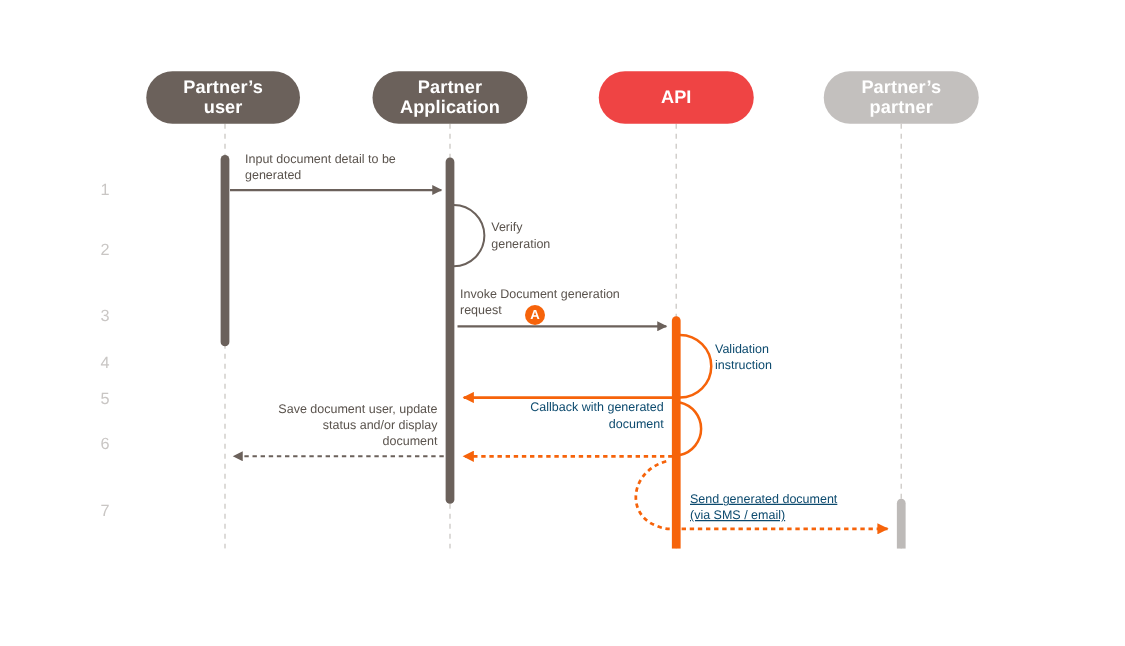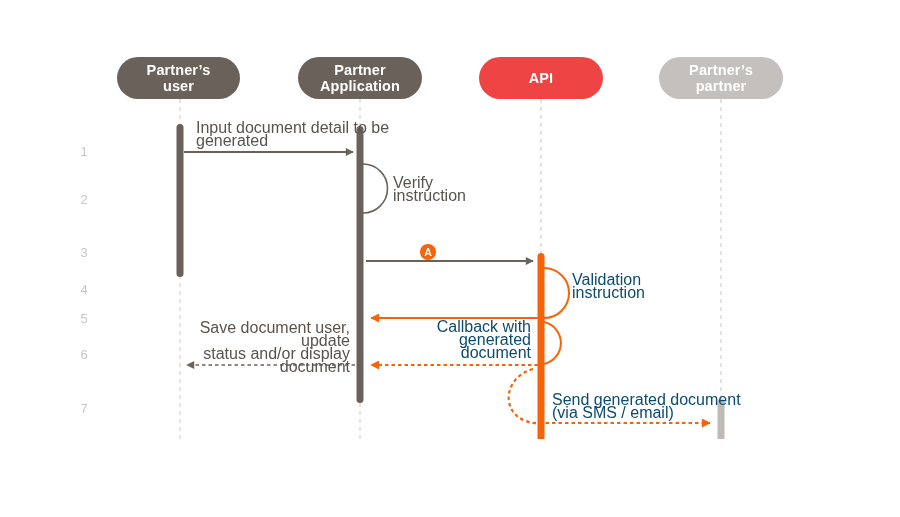--- a/index.html
+++ b/index.html
@@ -14,21 +14,21 @@
     white-space:pre-line;letter-spacing:.1px;
   }
   .pill-dark{background:#6B615B;}
   .pill-orange{background:#ef4444;}
   .pill-gray{background:#C3C0BE;}
   .stepnum{
     position:absolute;left:76px;width:16px;text-align:center;
     color:#C9C6C4;font-size:13px;line-height:15px;
   }
   .msg{
-    position:absolute;font-size:16px;line-height:13px;white-space:pre-line;
+    position:absolute;font-size:10px;line-height:13px;white-space:pre-line;
     color:#5A534D;
   }
   .msg.orange{color:#0c4a6e;}
   .msg.right{text-align:right;}
   .badge{
     position:absolute;width:16px;height:16px;border-radius:50%;
     background:#F6630A;color:#ffffff;font-size:10.5px;font-weight:700;
     display:flex;align-items:center;justify-content:center;
   }
   svg{position:absolute;left:0;top:0;}
@@ -87,25 +87,27 @@
   <div class="stepnum" style="top:192px;">2</div>
   <div class="stepnum" style="top:245px;">3</div>
   <div class="stepnum" style="top:282px;">4</div>
   <div class="stepnum" style="top:311px;">5</div>
   <div class="stepnum" style="top:347px;">6</div>
   <div class="stepnum" style="top:401px;">7</div>
 
   <div class="msg" style="left:196px;top:121px;">Input document detail to be
 generated</div>
   <div class="msg" style="left:393px;top:176px;">Verify
-instruction</div>
+generation</div>
+  <div class="msg" style="left:368px;top:229px;">Invoke Document generation
+request</div>
   <div class="badge" style="left:420px;top:244px;">A</div>
   <div class="msg orange" style="left:572px;top:273px;">Validation
 instruction</div>
   <div class="msg right" style="left:175px;top:321px;width:175px;">Save document user, update
 status and/or display
 document</div>
   <div class="msg orange right" style="left:367px;top:320px;width:164px;">Callback with generated
 document</div>
-  <div class="msg orange" style="left:552px;top:393px;">Send generated document
+  <div class="msg orange" style="left:552px;top:393px;text-decoration:underline;">Send generated document
 (via SMS / email)</div>
 
 </div>
 
 </body></html>

